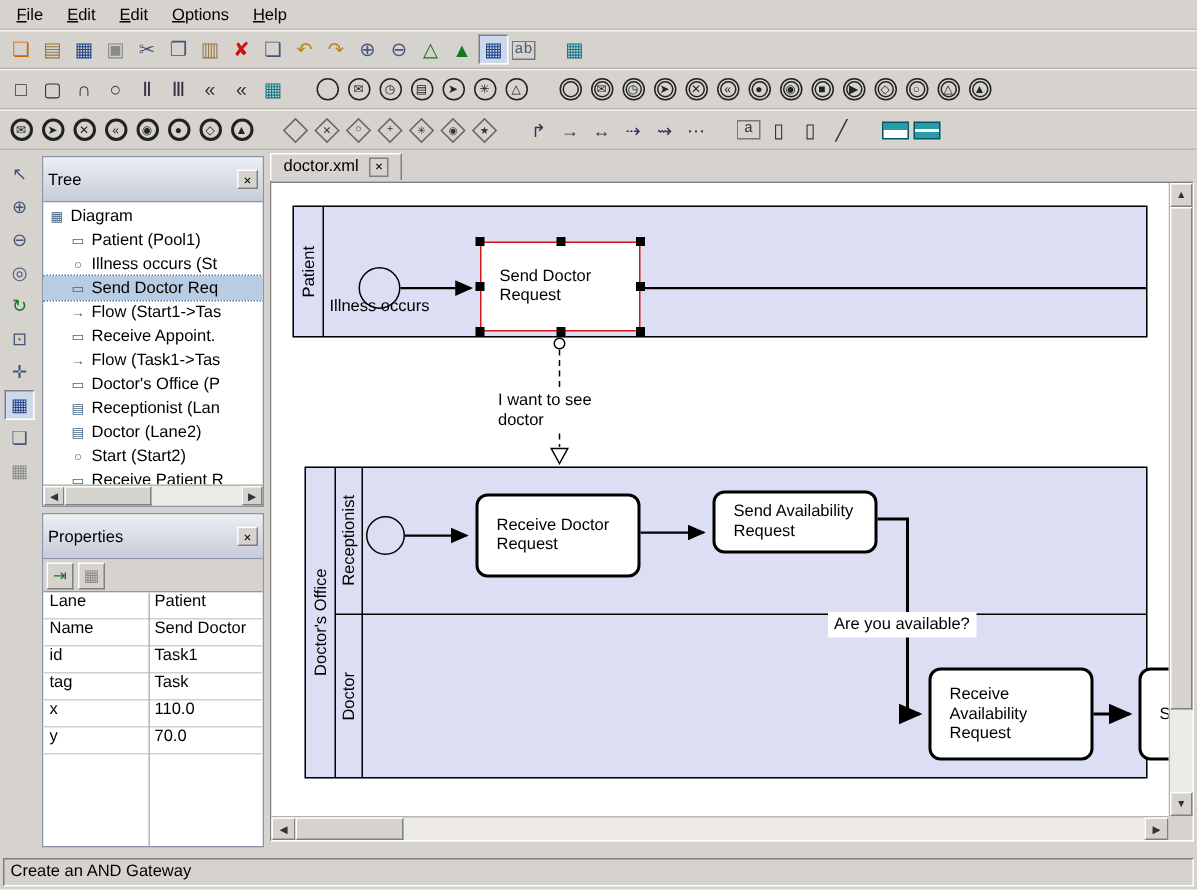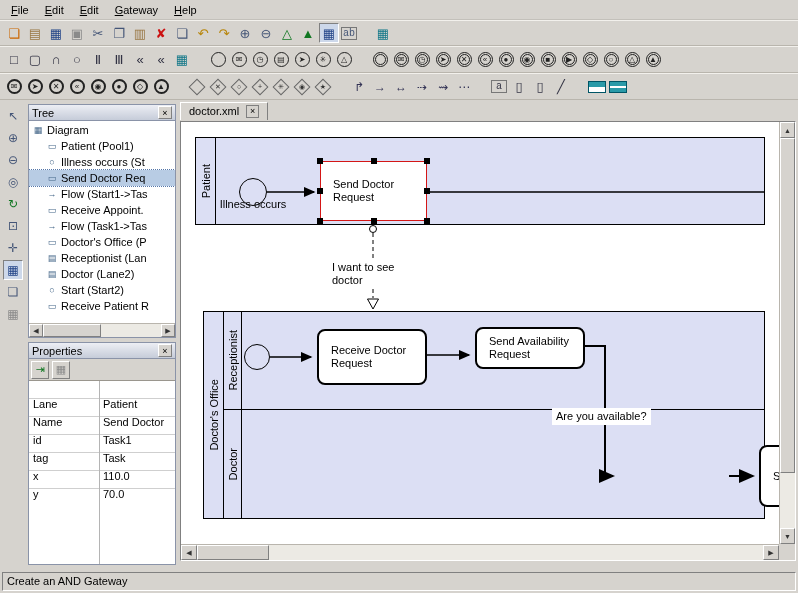--- a/index.html
+++ b/index.html
@@ -44,21 +44,21 @@
 
   
   .main { flex:1; min-height:0; display:flex; }
   .side-toolbar { width:26px; padding-top:6px; display:flex; flex-direction:column; align-items:center; gap:2px; }
   .side-toolbar .tbtn { font-size:12px; }
 
   .panels { width:152px; display:flex; flex-direction:column; padding:4px 2px 6px 2px; gap:4px; }
   .panel { display:flex; flex-direction:column; border:1px solid #8a93a8; background:#fff; }
   .tree-panel { height:234px; }
   .props-panel { flex:1; min-height:0; }
-  .panel-header { height:16px; flex:none; display:flex; align-items:center; padding:0 3px;
+  .panel-header { height:30px; flex:none; display:flex; align-items:center; padding:0 3px;
                   background:linear-gradient(180deg,#eceef4,#c6ccd9); border-bottom:1px solid #8a93a8;gap:48px; }
   .panel-title { flex:1; }
   .close-box { width:14px; height:13px; display:flex; align-items:center; justify-content:center;
                font-size:9px; background:#d6d3ce; border:1px solid; border-color:#fff #808080 #808080 #fff; }
 
   .tree-body { flex:1; min-height:0; background:#fff; padding-top:1px; overflow:hidden; }
   .tree-item { height:16px; display:flex; align-items:center; gap:4px; padding-left:18px; white-space:nowrap; }
   .tree-item.root { padding-left:4px; }
   .tree-item.sel { background:#b8cce4; outline:1px dotted #5577aa; }
   .ticon { font-size:9px; color:#446688; width:10px; text-align:center; }
@@ -69,21 +69,21 @@
           font-size:7px; color:#333; background:#d6d3ce; border:1px solid; border-color:#fff #808080 #808080 #fff; }
   .strack { flex:1; position:relative; }
   .sthumb { display:block; height:100%; background:#d6d3ce; border:1px solid; border-color:#fff #808080 #808080 #fff; }
 
   
   .props-toolbar { height:22px; flex:none; display:flex; align-items:center; gap:3px; padding:0 2px;
                    background:#d6d3ce; border-bottom:1px solid #9a968e; }
   .props-table { flex:1; min-height:0; background:#fff; position:relative; overflow:hidden; }
   .props-table::after { content:""; position:absolute; left:70px; top:0; bottom:0; width:1px; background:#b4b4b4; }
   .prow { display:grid; grid-template-columns:70px 1fr; height:18px; border-bottom:1px solid #cfcfcf; }
-  .pkey, .pval { padding:17px 4px; white-space:nowrap; overflow:hidden; }
+  .pkey, .pval { padding:0 4px; white-space:nowrap; overflow:hidden; }
 
   
   .canvas-col { flex:1; min-width:0; display:flex; flex-direction:column; }
   .tabbar { height:21px; flex:none; display:flex; align-items:center; padding-left:2px; }
   .tab { display:inline-flex; align-items:center; gap:7px; padding:2px 8px; background:#d6d3ce;
          border:1px solid #808080; border-bottom:none; border-top-color:#fff; border-left-color:#fff; }
   .tab-close { width:13px; height:13px; display:flex; align-items:center; justify-content:center;
                font-size:9px; border:1px solid #808080; background:#d6d3ce; }
 
   .canvas-frame { flex:1; min-height:0; margin:0 2px 10px 2px; background:#fff;
@@ -131,21 +131,21 @@
 </head>
 <body>
 
 <div class="app">
 
   <div class="menubar">
 
   <span class="menu-item">File</span>
       <span class="menu-item">Edit</span>
       <span class="menu-item">Edit</span>
-      <span class="menu-item">Gateway</span>
+      <span class="menu-item">Options</span>
       <span class="menu-item">Help</span>
     </div>
 
   <div class="toolbar tb-main">
 
   <button class="tbtn c-orange">❏</button>
       <button class="tbtn c-tan">▤</button>
       <button class="tbtn c-blue">▦</button>
       <button class="tbtn c-gray2">▣</button>
       <button class="tbtn c-steel">✂</button>
@@ -555,20 +555,23 @@
           <div class="task" style="left:294px;top:205px;width:110px;height:42px;">
             <span class="task-text">Send Availability Request</span>
           </div>
 
           <div class="task" style="left:136px;top:207px;width:110px;height:56px;">
             <span class="task-text">Receive Doctor Request</span>
           </div>
 
           <div class="dlabel wbg" style="left:371px;top:286px;padding:2px 4px;">Are you available?</div>
 
+          <div class="task" style="left:438px;top:323px;width:110px;height:62px;">
+            <span class="task-text">Receive Availability Request</span>
+          </div>
 
           <div class="task clipped" style="left:578px;top:323px;width:60px;height:62px;">
             <span class="task-text">S</span>
           </div>
 
         </div>
 
         <div class="vscrollbar">
           <span class="sbtn">▲</span>
           <span class="vtrack">

